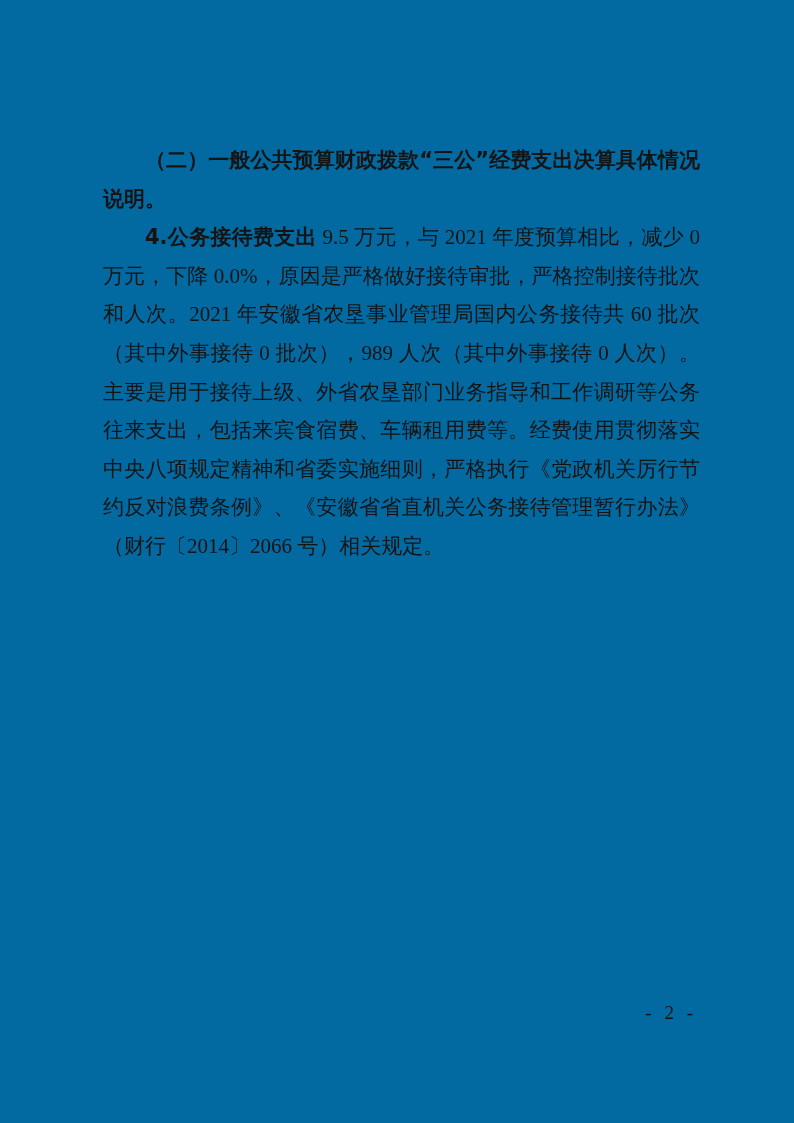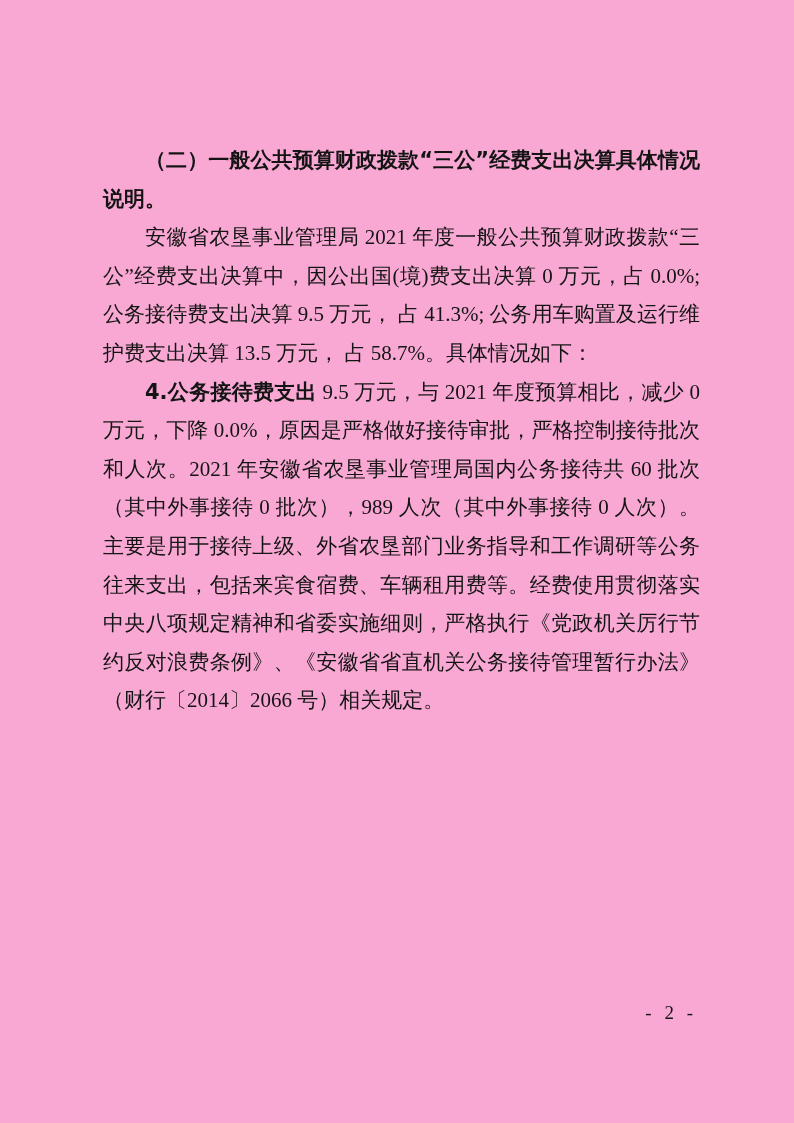--- a/index.html
+++ b/index.html
@@ -10,21 +10,21 @@
     width: 794px;
     height: 1123px;
     background: #fefefe;
     overflow: hidden;
     position: relative;
     font-family: "Liberation Serif", "DejaVu Serif", serif;
   }
   .page {
     position: absolute;
     inset: 0;
-    background: #f9a8d4;
+    background: #0369a1;
   }
   .content {
     position: absolute;
     left: 103px;
     top: 141px;
     width: 597px;
   }
   .par {
     margin: 0;
     font-size: 21px;
@@ -55,21 +55,20 @@
   }
 </style>
 </head>
 <body>
 
 <div class="page">
   <div class="content">
 
     <p class="par heading">（二）一般公共预算财政拨款“三公”经费支出决算具体情况说明。</p>
 
-    <p class="par">安徽省农垦事业管理局 2021 年度一般公共预算财政拨款“三公”经费支出决算中，因公出国(境)费支出决算 0 万元，占 0.0%; 公务接待费支出决算 9.5 万元， 占 41.3%; 公务用车购置及运行维护费支出决算 13.5 万元， 占 58.7%。具体情况如下：</p>
 
 
     <p class="par"><span class="lead">4.公务接待费支出</span><span> 9.5 万元，与 2021 年度预算相比，减少 0 万元，下降 0.0%，原因是严格做好接待审批，严格控制接待批次和人次。2021 年安徽省农垦事业管理局国内公务接待共 60 批次（其中外事接待 0 批次），989 人次（其中外事接待 0 人次）。主要是用于接待上级、外省农垦部门业务指导和工作调研等公务往来支出，包括来宾食宿费、车辆租用费等。经费使用贯彻落实中央八项规定精神和省委实施细则，严格执行《党政机关厉行节约反对浪费条例》、《安徽省省直机关公务接待管理暂行办法》（财行〔2014〕2066 号）相关规定。</span></p>
 
 
   </div>
 
   <div class="footer">- 2 -</div>
 </div>
 

